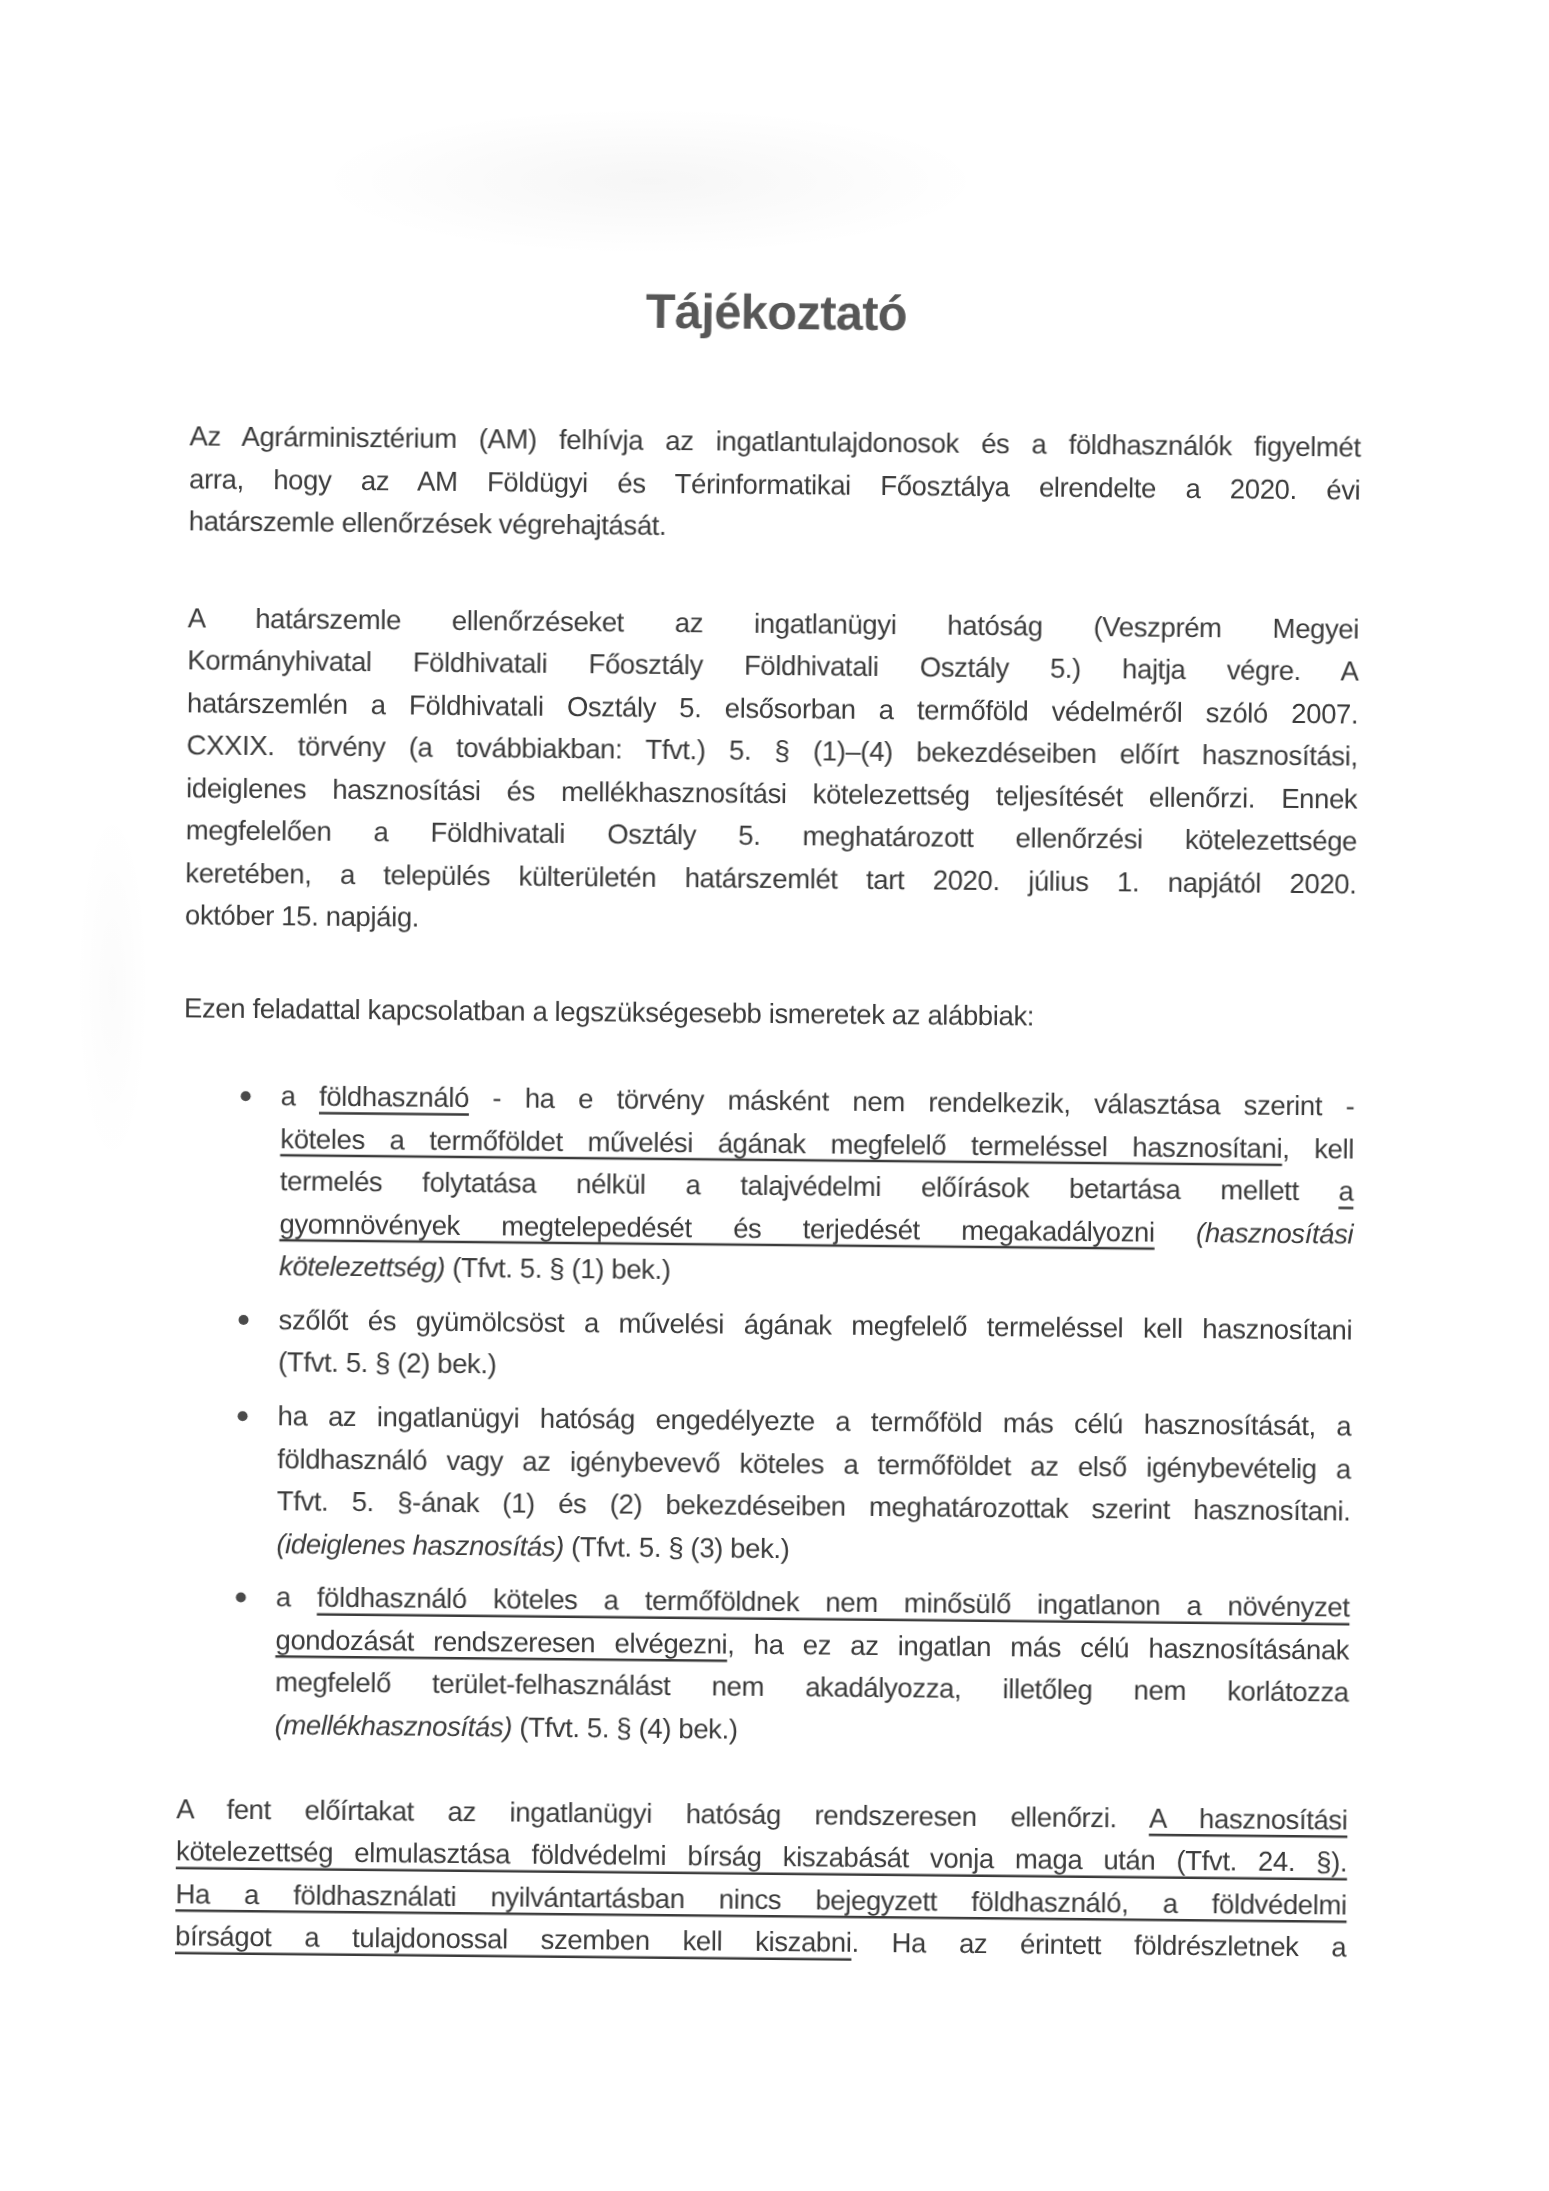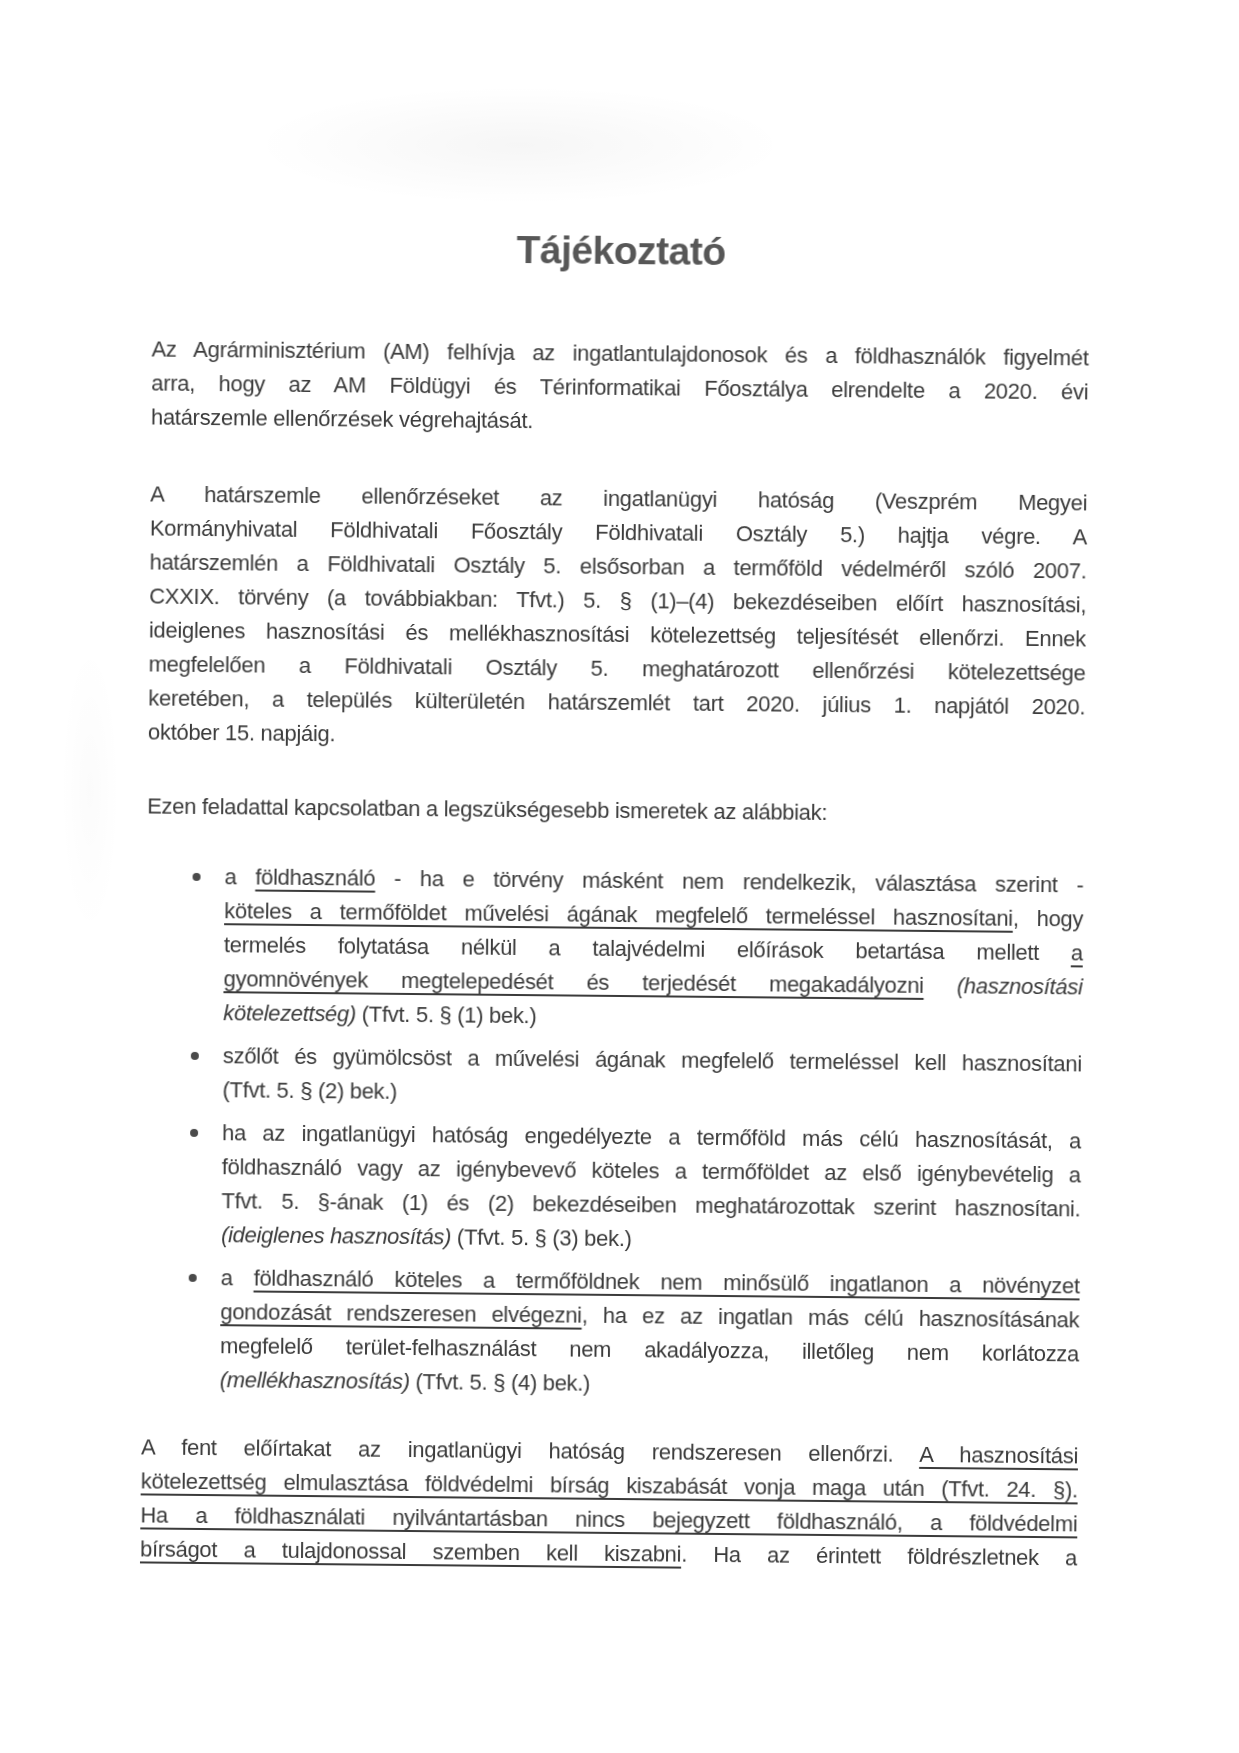--- a/index.html
+++ b/index.html
@@ -59,21 +59,21 @@
           <div class="line j"><span class="">keretében, a település külterületén határszemlét tart 2020. július 1. napjától 2020.</span></div>
           <div class="line"><span class="">október 15. napjáig.</span></div>
         </div>
         <div class="para">
           <div class="line"><span class="">Ezen feladattal kapcsolatban a legszükségesebb ismeretek az alábbiak:</span></div>
         </div>
         <div class="list">
           <div class="item">
             <span class="marker"></span>
             <div class="line j"><span class="">a </span><span class="u ">földhasználó</span><span class=""> - ha e törvény másként nem rendelkezik, választása szerint -</span></div>
-            <div class="line j"><span class="u ">köteles a termőföldet művelési ágának megfelelő termeléssel hasznosítani</span><span class="">, hogy</span></div>
+            <div class="line j"><span class="u ">köteles a termőföldet művelési ágának megfelelő termeléssel hasznosítani</span><span class="">, kell</span></div>
             <div class="line j"><span class="">termelés folytatása nélkül a talajvédelmi előírások betartása mellett </span><span class="u ">a</span></div>
             <div class="line j"><span class="u ">gyomnövények megtelepedését és terjedését megakadályozni</span><span class=""> </span><span class="i">(hasznosítási</span></div>
             <div class="line"><span class="i">kötelezettség)</span><span class=""> (Tfvt. 5. § (1) bek.)</span></div>
           </div>
           <div class="item">
             <span class="marker"></span>
             <div class="line j"><span class="">szőlőt és gyümölcsöst a művelési ágának megfelelő termeléssel kell hasznosítani</span></div>
             <div class="line"><span class="">(Tfvt. 5. § (2) bek.)</span></div>
           </div>
           <div class="item">

